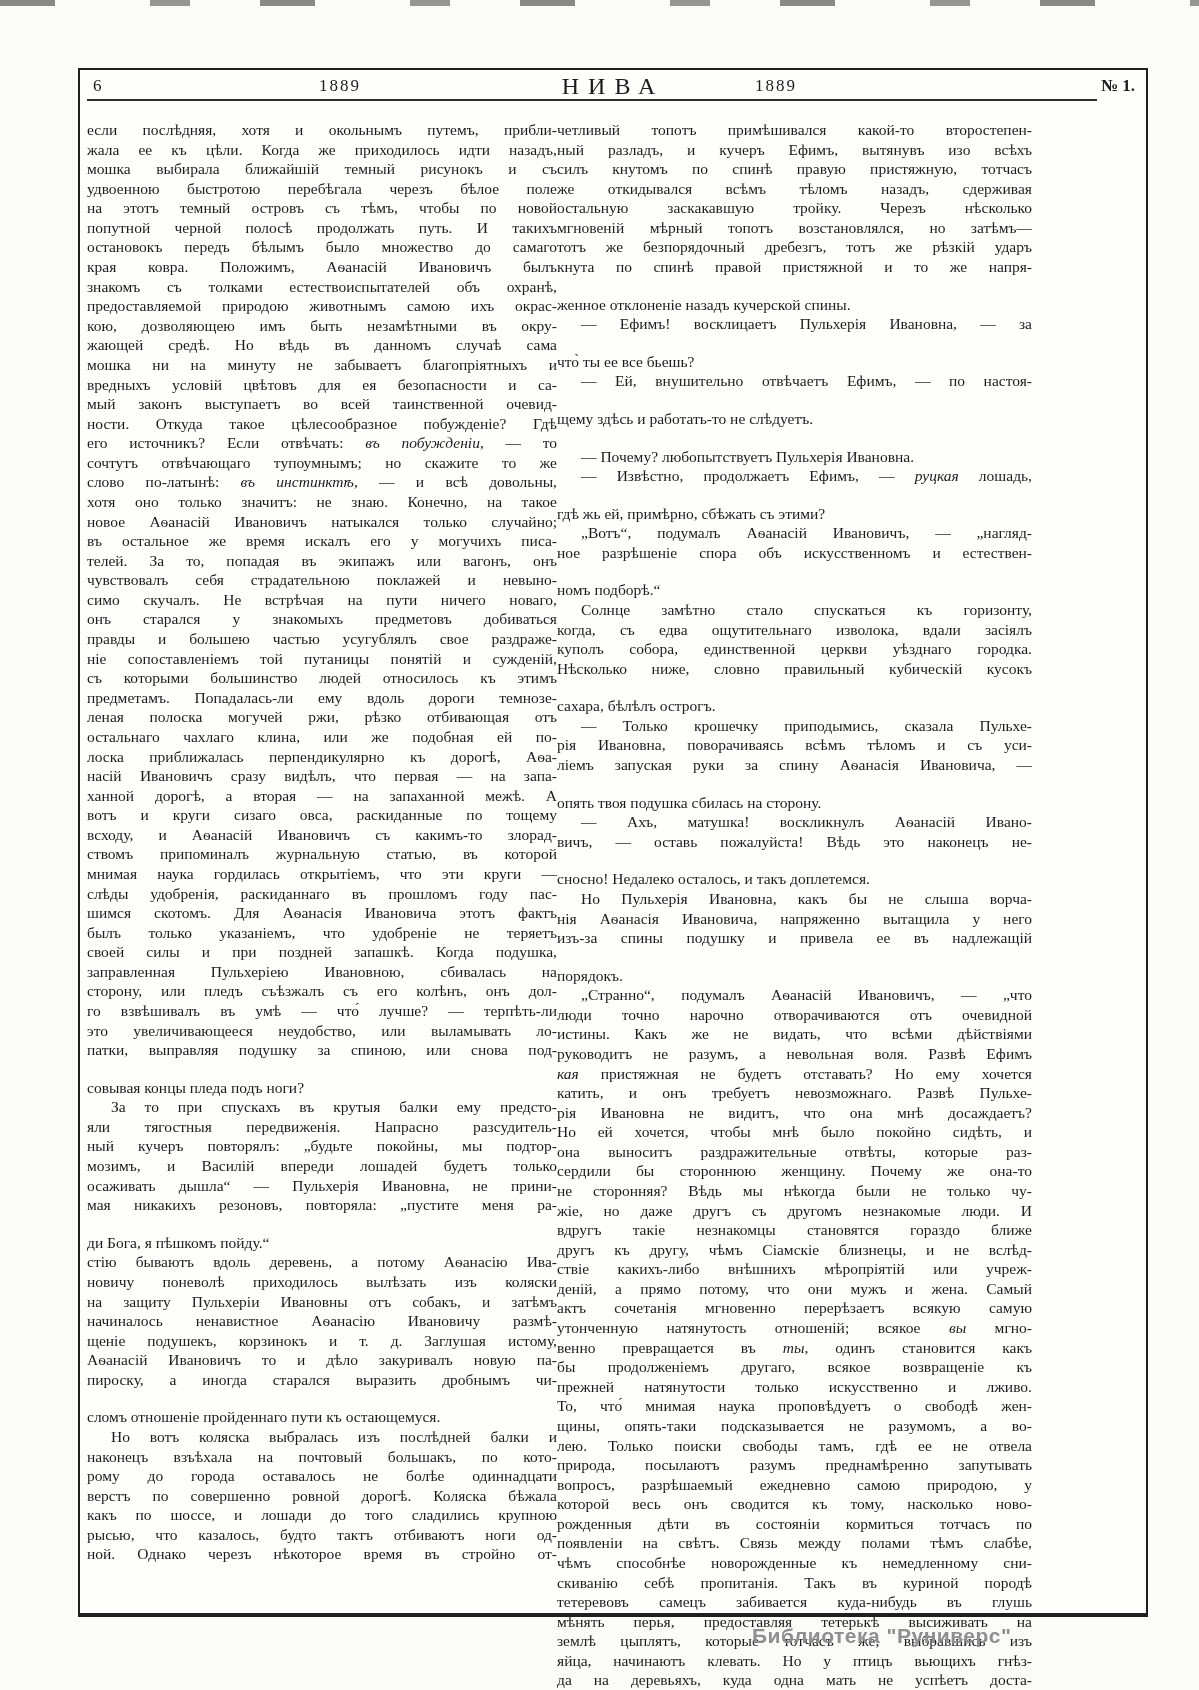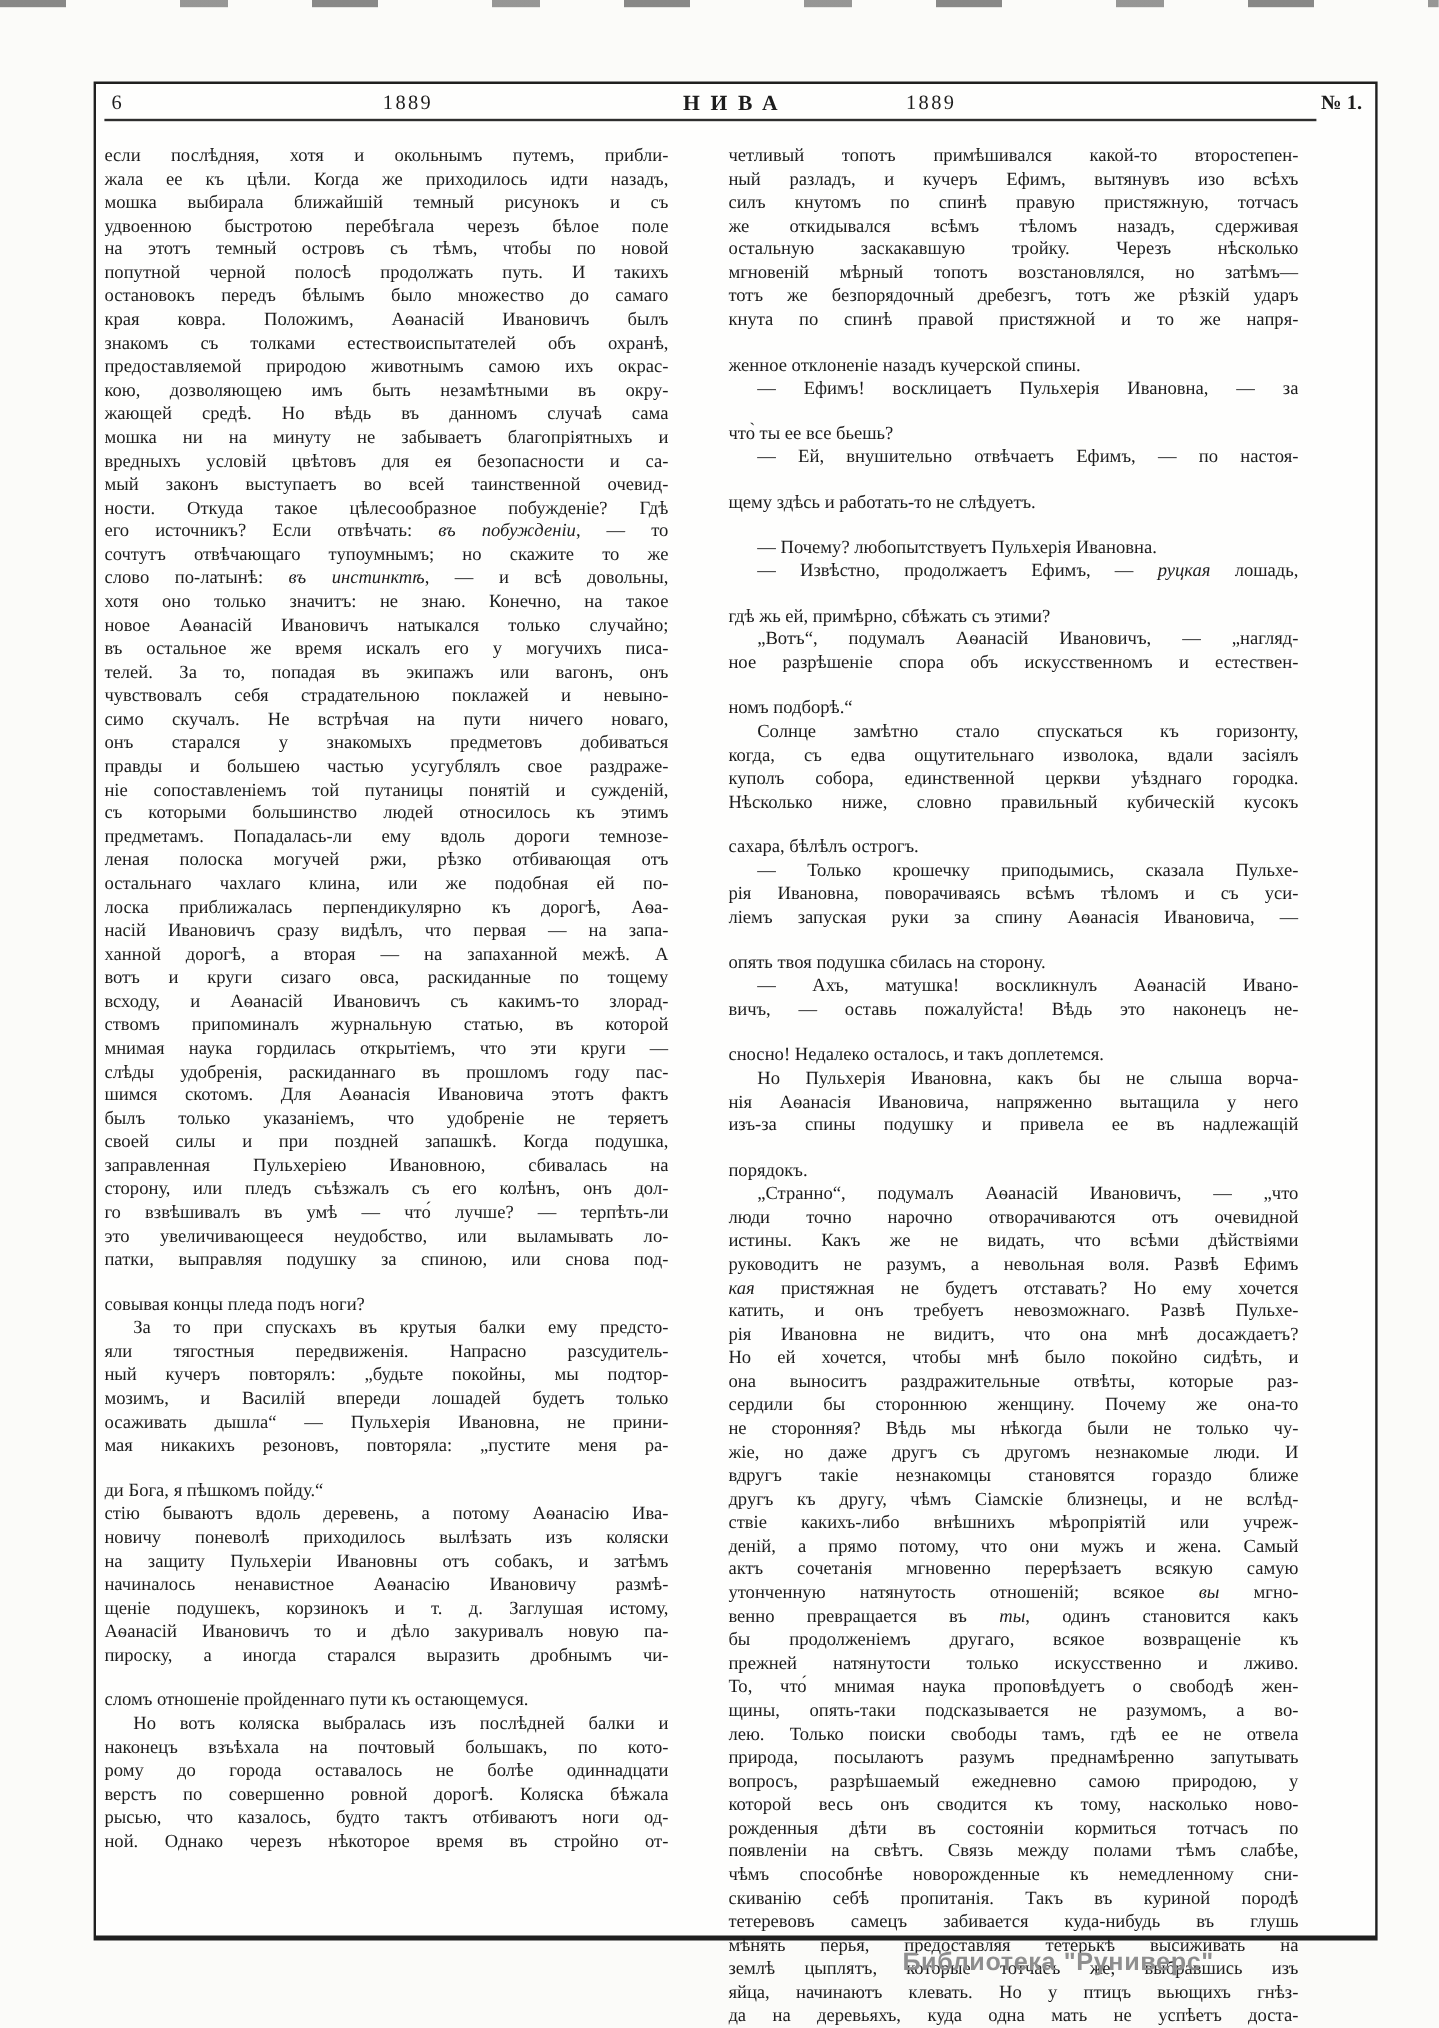--- a/index.html
+++ b/index.html
@@ -25,30 +25,30 @@
     background:#fefefd;
     box-sizing:border-box;
   }
   .page-header{
     position:absolute;top:4px;left:7px;right:7px;height:24px;
     font-size:17px;line-height:24px;
   }
   .ph-item{position:absolute;white-space:nowrap;}
   .ph-pagenum{left:6px;}
   .ph-year-left{left:232px;letter-spacing:2px;}
-  .ph-title{left:50%;transform:translateX(-50%);letter-spacing:9px;font-size:18px;font-weight:bold;}
+  .ph-title{left:50%;transform:translateX(-50%);letter-spacing:9px;font-size:24px;}
   .ph-year-right{left:668px;letter-spacing:2px;}
   .ph-issue{right:4px;font-weight:bold;}
   .header-rule{
     position:absolute;top:29px;left:7px;width:1010px;height:2px;
     background:#2e2e2e;
   }
   .text-block{
     position:absolute;top:50px;left:7px;
-    display:flex;gap:50px;
+    display:flex;
   }
   .column{width:470px;}
   .column.right{width:475px;}
   .line{
     font-size:15.5px;
     height:19.58px;
     line-height:19.58px;
     overflow:hidden;
     text-align:justify;
     text-align-last:justify;
@@ -146,20 +146,21 @@
         <div class="line">на защиту Пульхеріи Ивановны отъ собакъ, и затѣмъ</div>
         <div class="line">начиналось ненавистное Аѳанасію Ивановичу размѣ-</div>
         <div class="line">щеніе подушекъ, корзинокъ и т. д. Заглушая истому,</div>
         <div class="line">Аѳанасій Ивановичъ то и дѣло закуривалъ новую па-</div>
         <div class="line">пироску, а иногда старался выразить дробнымъ чи-</div>
         <div class="line pend">сломъ отношеніе пройденнаго пути къ остающемуся.</div>
         <div class="line ind">Но вотъ коляска выбралась изъ послѣдней балки и</div>
         <div class="line">наконецъ взъѣхала на почтовый большакъ, по кото-</div>
         <div class="line">рому до города оставалось не болѣе одиннадцати</div>
         <div class="line">верстъ по совершенно ровной дорогѣ. Коляска бѣжала</div>
+        <div class="line">какъ по шоссе, и лошади до того сладились крупною</div>
         <div class="line">рысью, что казалось, будто тактъ отбиваютъ ноги од-</div>
         <div class="line">ной. Однако черезъ нѣкоторое время въ стройно от-</div>
       </div>
     <div class="column right">
         <div class="line">четливый топотъ примѣшивался какой-то второстепен-</div>
         <div class="line">ный разладъ, и кучеръ Ефимъ, вытянувъ изо всѣхъ</div>
         <div class="line">силъ кнутомъ по спинѣ правую пристяжную, тотчасъ</div>
         <div class="line">же откидывался всѣмъ тѣломъ назадъ, сдерживая</div>
         <div class="line">остальную заскакавшую тройку. Черезъ нѣсколько</div>
         <div class="line">мгновеній мѣрный топотъ возстановлялся, но затѣмъ—</div>

